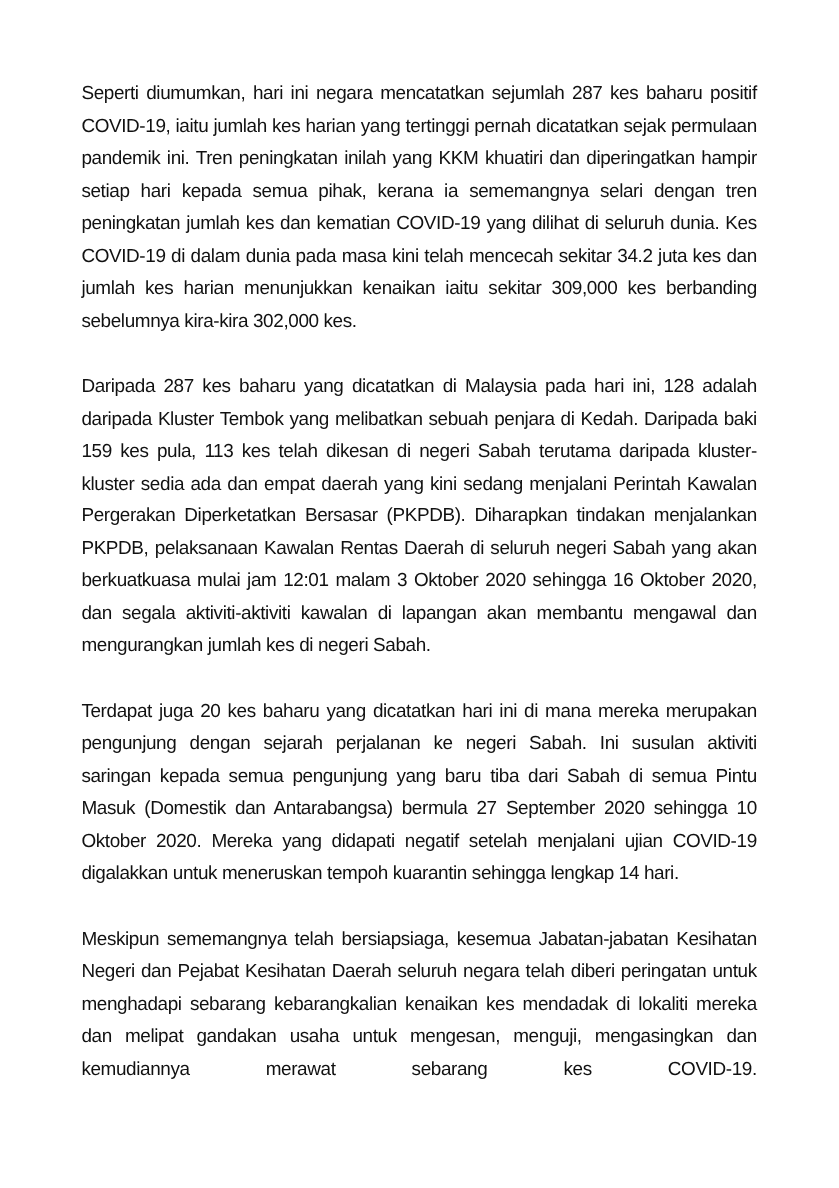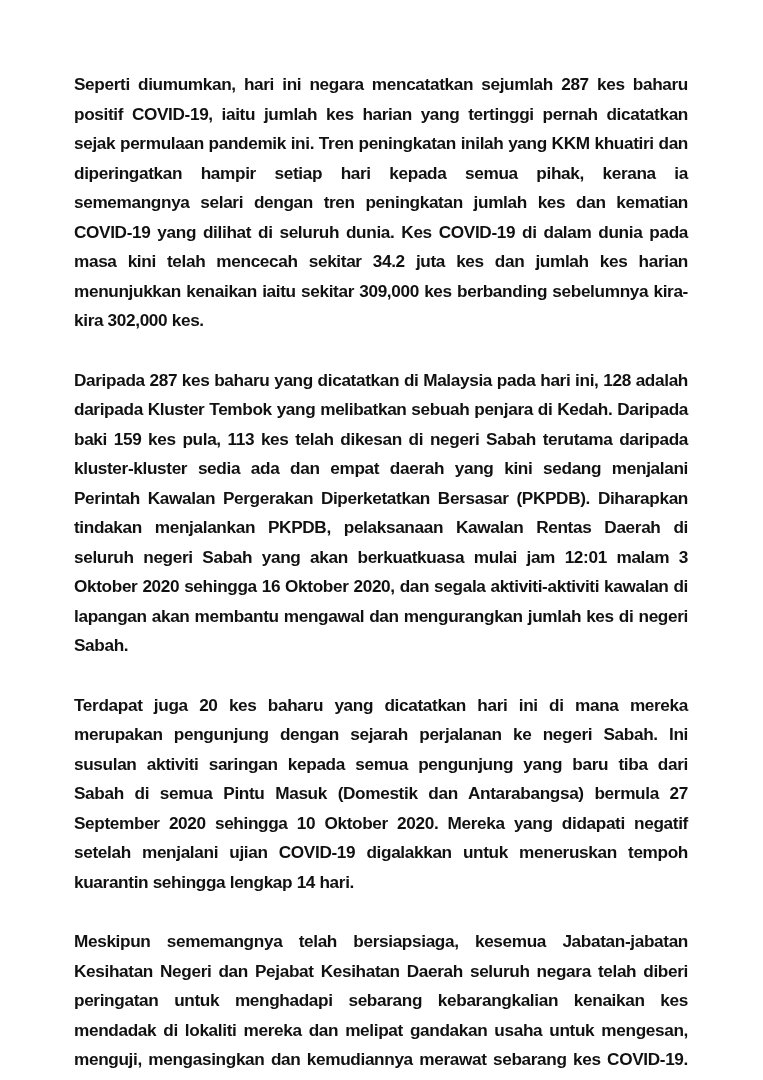--- a/index.html
+++ b/index.html
@@ -21,21 +21,20 @@
     color: #111111;
     font-family: "Liberation Sans", sans-serif;
     font-size: 17.2px;
     line-height: 29.5px;
     letter-spacing: -0.35px;
   }
   .para {
     margin: 0 16px 30px 0;
     text-align: justify;
     text-align-last: left;
-    font-weight: bold;
   }
   .para.last-justify {
     text-align-last: justify;
   }
 </style>
 </head>
 <body>
 
 <div class="page">
   <p class="para">Seperti diumumkan, hari ini negara mencatatkan sejumlah 287 kes baharu positif COVID-19, iaitu jumlah kes harian yang tertinggi pernah dicatatkan sejak permulaan pandemik ini. Tren peningkatan inilah yang KKM khuatiri dan diperingatkan hampir setiap hari kepada semua pihak, kerana ia sememangnya selari dengan tren peningkatan jumlah kes dan kematian COVID-19 yang dilihat di seluruh dunia. Kes COVID-19 di dalam dunia pada masa kini telah mencecah sekitar 34.2 juta kes dan jumlah kes harian menunjukkan kenaikan iaitu sekitar 309,000 kes berbanding sebelumnya kira-kira 302,000 kes.</p>

